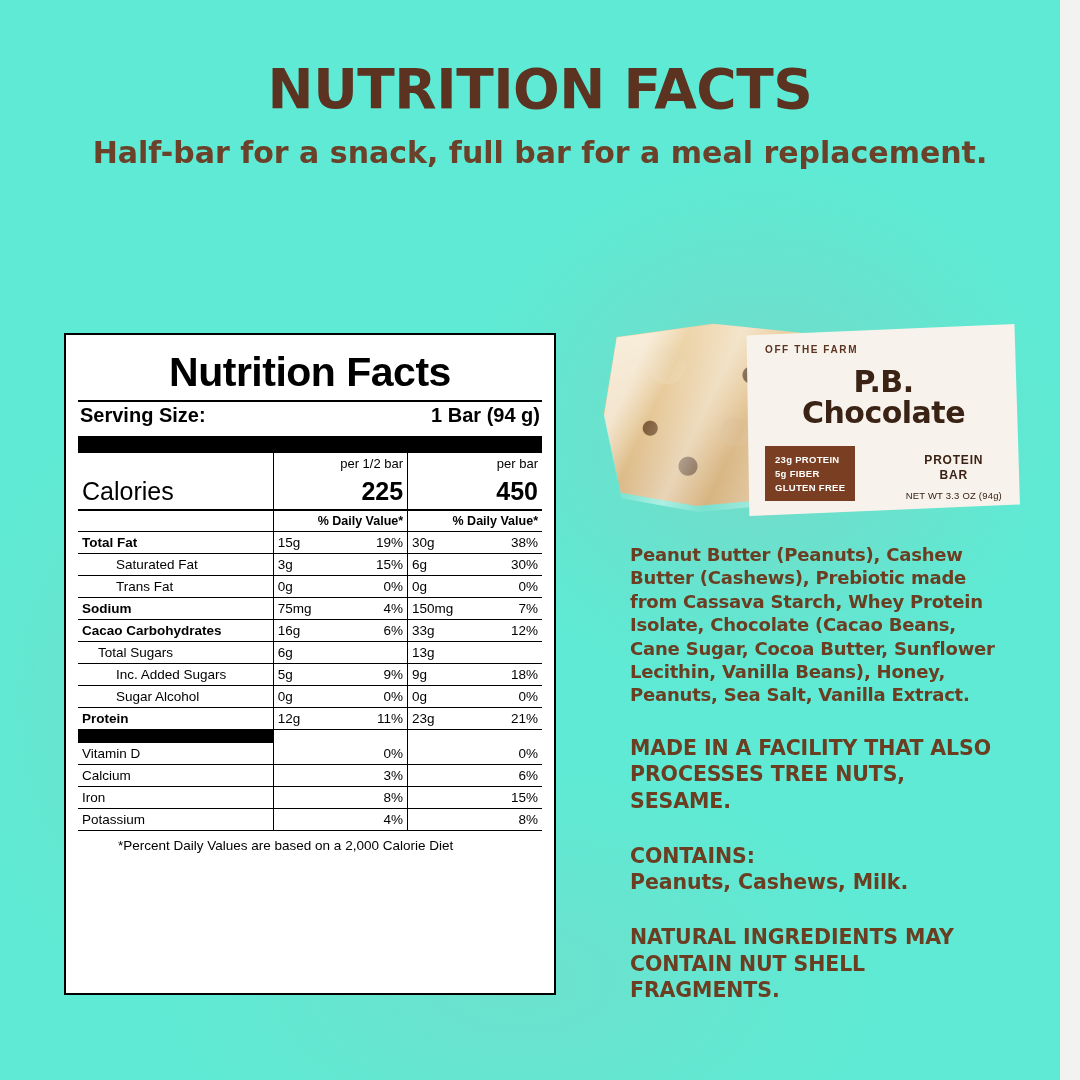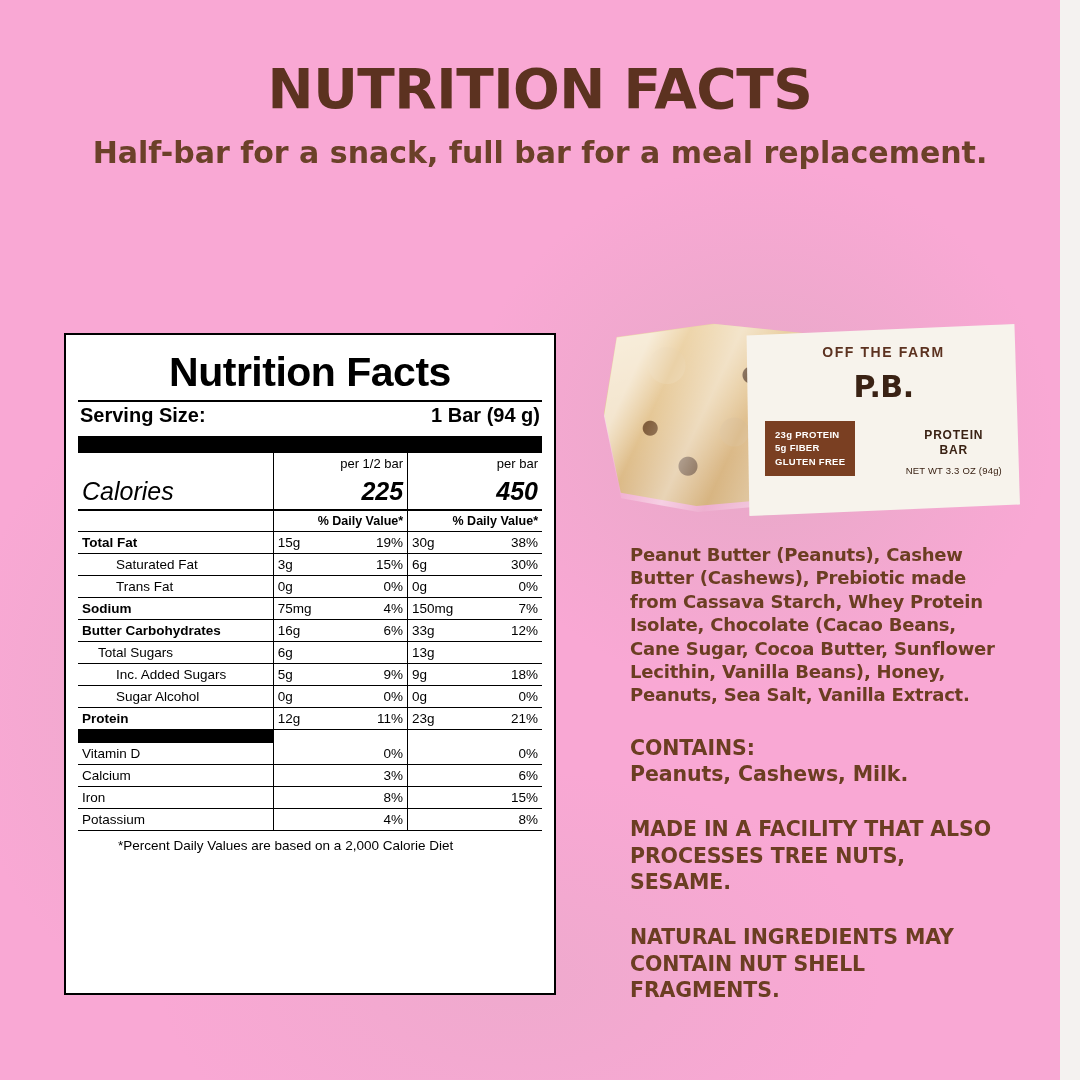--- a/index.html
+++ b/index.html
@@ -5,21 +5,21 @@
   * { box-sizing: border-box; margin: 0; padding: 0; }
   html, body {
     width: 1080px; height: 1080px;
     font-family: "Liberation Sans", sans-serif;
     background: #f4f2f0;
     overflow: hidden;
   }
   .page {
     position: relative;
     width: 1060px; height: 1080px;
-    background: #f9a8d4;
+    background: #5eead4;
   }
   
   .bg-texture {
     position: absolute;
     inset: 0;
     background:
       radial-gradient(ellipse 420px 380px at 760px 430px, rgba(180,172,165,0.28), rgba(180,172,165,0) 70%),
       radial-gradient(ellipse 300px 420px at 180px 700px, rgba(185,178,170,0.20), rgba(185,178,170,0) 72%),
       radial-gradient(ellipse 520px 300px at 520px 980px, rgba(185,178,170,0.16), rgba(185,178,170,0) 70%);
     pointer-events: none;
@@ -82,21 +82,21 @@
   .hdr-per { text-align: right; font-size: 13px; padding-bottom: 2px; }
   .cal-label { font-size: 25px; font-weight: 400; }
   .cal-val { font-size: 25px; font-weight: 700; text-align: right; }
   .dv-head { font-size: 12.5px; font-weight: 700; text-align: right; }
 
   .bold { font-weight: 700; }
   .ind1 { padding-left: 20px !important; }
   .ind2 { padding-left: 38px !important; }
 
   tr.line td { border-bottom: 1px solid #000; }
-  tr.line-med td { border-bottom: 2px solid #000; font-style: italic; }
+  tr.line-med td { border-bottom: 2px solid #000; }
   .blackband td { background: #000; height: 13px; padding: 0; }
   .blackband td.keepwhite { background: #fff; }
 
   .footnote { font-size: 13.5px; padding-top: 7px; margin-left: 40px; }
 
   
   .product { position: absolute; left: 604px; top: 318px; width: 416px; height: 210px; }
   .bar-wrap { position: relative; width: 416px; height: 210px; }
 
   .bar-photo {
@@ -118,22 +118,22 @@
     mix-blend-mode: screen;
   }
   .wrapper {
     position: absolute; left: 137px; top: 6px; width: 279px; height: 192px;
     background: #f7f3ec;
     box-shadow: 0 2px 8px rgba(0,0,0,0.12);
     clip-path: polygon(2% 6%, 98% 0%, 100% 94%, 3% 100%);
     padding: 16px 18px 10px 24px;
   }
   .wrap-brand {
-    font-size: 14px; letter-spacing: 1.6px; color: #5c3220; font-weight: 700;
-    text-align: center; margin-top: 4px;
+    font-size: 10px; letter-spacing: 1.6px; color: #5c3220; font-weight: 700;
+    text-align: left; margin-top: 4px;
   }
   .wrap-name {
     font-family: "DejaVu Sans", sans-serif;
     font-size: 30px; font-weight: 700; color: #3a2214; text-align: center;
     line-height: 1.02; margin-top: 12px; letter-spacing: -0.5px;
   }
   .wrap-bottom { display: flex; justify-content: space-between; align-items: flex-end; margin-top: 18px; }
   .claims { background: #7a3f22; color: #fff; font-size: 9.5px; font-weight: 700; line-height: 1.45; padding: 7px 10px; letter-spacing: 0.3px; }
   .rightinfo { text-align: right; }
   .protein-bar-txt { font-size: 12px; font-weight: 700; color: #3a2214; letter-spacing: 0.8px; line-height: 1.25; text-align: center; }
@@ -221,21 +221,21 @@
             <td style="text-align: right;">0%</td>
           </tr>
           <tr class="line">
             <td class="bold ">Sodium</td>
             <td class="vline">75mg</td>
             <td class="col-a-dv" style="text-align: right;">4%</td>
             <td class="vline">150mg</td>
             <td style="text-align: right;">7%</td>
           </tr>
           <tr class="line">
-            <td class="bold ">Butter Carbohydrates</td>
+            <td class="bold ">Cacao Carbohydrates</td>
             <td class="vline">16g</td>
             <td class="col-a-dv" style="text-align: right;">6%</td>
             <td class="vline">33g</td>
             <td style="text-align: right;">12%</td>
           </tr>
           <tr class="line">
             <td class="ind1">Total Sugars</td>
             <td class="vline">6g</td>
             <td class="col-a-dv" style="text-align: right;"></td>
             <td class="vline">13g</td>
@@ -306,20 +306,21 @@
   </div>
 
   <div class="product">
     <div class="bar-wrap">
       <div class="bar-photo"></div>
       <div class="bar-sheen"></div>
       <div class="wrapper">
         <div class="wrap-brand">OFF THE FARM</div>
         <div class="wrap-name">
           <div>P.B.</div>
+          <div>Chocolate</div>
         </div>
         <div class="wrap-bottom">
           <div class="claims">
             <div>23g PROTEIN</div>
             <div>5g FIBER</div>
             <div>GLUTEN FREE</div>
           </div>
           <div class="rightinfo">
             <div class="protein-bar-txt">
               <div>PROTEIN</div>
@@ -328,23 +329,23 @@
             <div class="netwt">NET WT 3.3 OZ (94g)</div>
           </div>
         </div>
       </div>
     </div>
   </div>
 
   <div class="ingredients">
     <div class="ing-text">Peanut Butter (Peanuts), Cashew Butter (Cashews), Prebiotic made from Cassava Starch, Whey Protein Isolate, Chocolate (Cacao Beans, Cane Sugar, Cocoa Butter, Sunflower Lecithin, Vanilla Beans), Honey, Peanuts, Sea Salt, Vanilla Extract.</div>
     <div class="blk">
+      <div class="caps">MADE IN A FACILITY THAT ALSO PROCESSES TREE NUTS, SESAME.</div>
+    </div>
+    <div class="blk">
       <div class="caps">CONTAINS:</div>
       <div class="caps">Peanuts, Cashews, Milk.</div>
     </div>
     <div class="blk">
-      <div class="caps">MADE IN A FACILITY THAT ALSO PROCESSES TREE NUTS, SESAME.</div>
-    </div>
-    <div class="blk">
       <div class="caps">NATURAL INGREDIENTS MAY CONTAIN NUT SHELL FRAGMENTS.</div>
     </div>
   </div>
 </div>
 
 </body></html>

